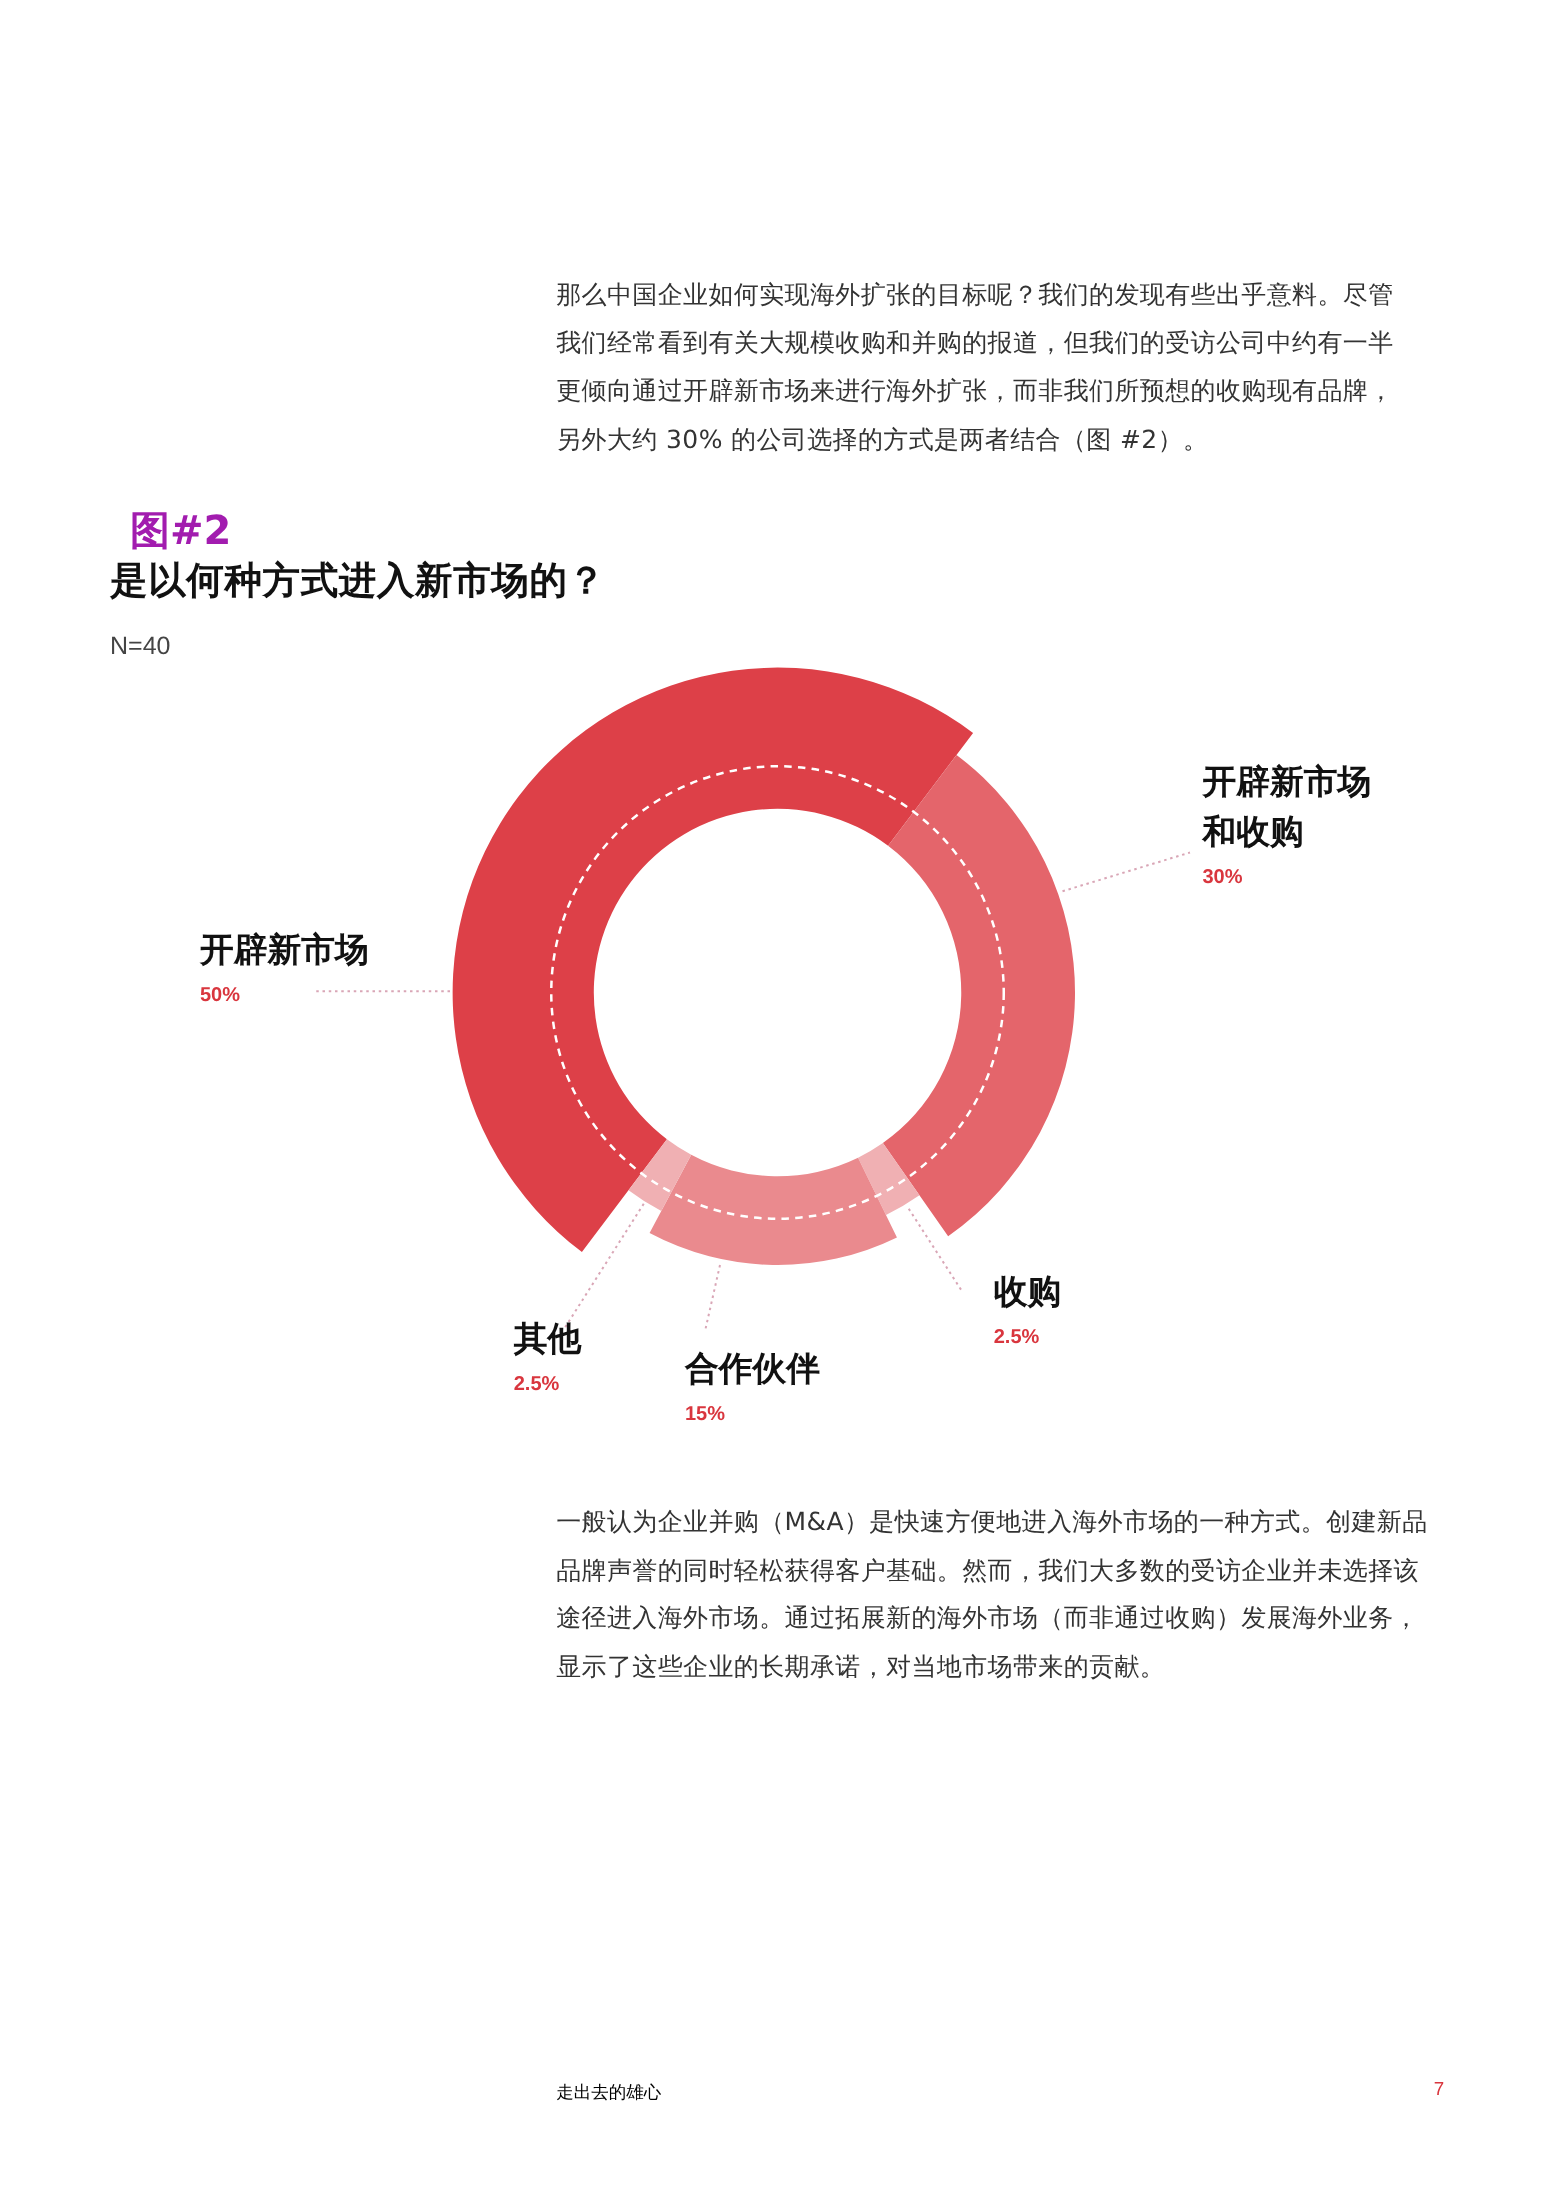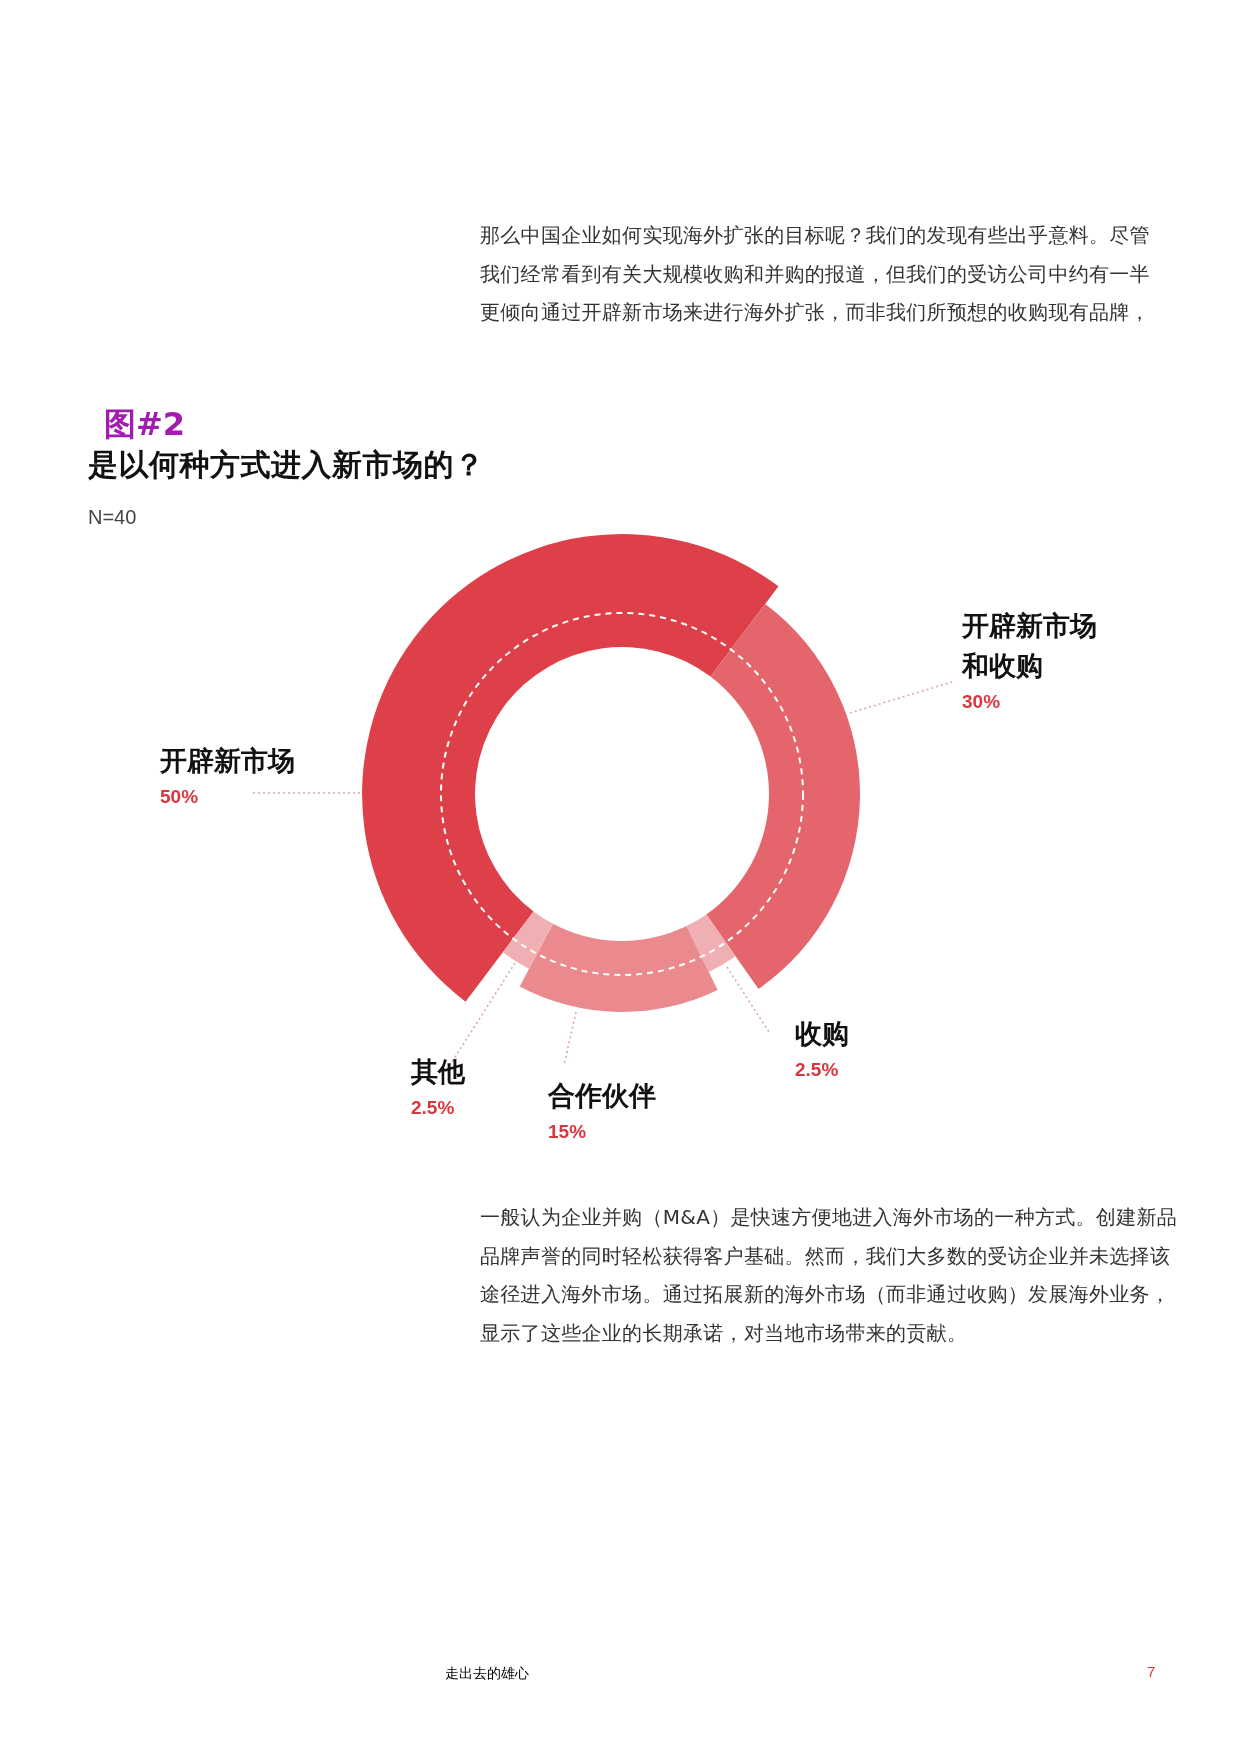--- a/index.html
+++ b/index.html
@@ -1,44 +1,45 @@
 <!DOCTYPE html>
 <html><head>
 <meta charset="utf-8">
 <style>
   html, body { margin: 0; padding: 0; background: #ffffff; }
   body { width: 1240px; height: 1754px; position: relative; overflow: hidden;
          font-family: "DejaVu Sans", "Liberation Sans", sans-serif; color: #222; }
   .para { position: absolute; left: 445px; width: 716px; font-size: 20px; line-height: 38.5px;
           color: #333; letter-spacing: 0.3px; margin: 0; text-align: justify; }
-  .para .line { display: block; white-space: nowrap; margin-left: 35px; }
+  .para .line { display: block; white-space: nowrap; }
   #para-1 { top: 216px; }
   #para-2 { top: 1198px; }
   .fig-num { position: absolute; left: 104px; top: 405px; font-size: 32px; font-weight: bold; color: #a21caf; margin: 0; line-height: 38px; }
   .fig-title { position: absolute; left: 88px; top: 446px; font-size: 30px; font-weight: bold; color: #111; margin: 0; line-height: 38px; letter-spacing: 0.5px; }
   .sample { position: absolute; left: 88px; top: 506px; font-size: 20px; color: #444; font-family: "Liberation Sans", sans-serif; }
   svg#donut { position: absolute; left: 0; top: 0; }
   .lbl { position: absolute; }
   .lbl .name { font-size: 27px; font-weight: bold; color: #111; line-height: 40px; display: block; white-space: nowrap; }
-  .lbl .pct { font-size: 19px; font-weight: bold; color: #d9363e; line-height: 32px; display: block; font-family: "Liberation Sans", sans-serif; }
+  .lbl .pct { font-size: 16px; font-weight: bold; color: #d9363e; line-height: 32px; display: block; font-family: "Liberation Sans", sans-serif; }
   #lbl-0 { left: 160px; top: 741px; }
   #lbl-1 { left: 962px; top: 606px; }
   #lbl-2 { left: 795px; top: 1014px; }
   #lbl-3 { left: 520px; top: 1076px; margin-left: 28px; }
   #lbl-4 { left: 363px; top: 1052px; margin-left: 48px; }
   .footer-title { position: absolute; left: 445px; top: 1665px; font-size: 14px; color: #000000; }
   .page-num { position: absolute; left: 1147px; top: 1663px; font-size: 15px; color: #d9363e; font-family: "Liberation Sans", sans-serif; }
 </style>
 </head>
 <body>
 
 <p class="para" id="para-1">
   <span class="line">那么中国企业如何实现海外扩张的目标呢？我们的发现有些出乎意料。尽管</span>
   <span class="line">我们经常看到有关大规模收购和并购的报道，但我们的受访公司中约有一半</span>
   <span class="line">更倾向通过开辟新市场来进行海外扩张，而非我们所预想的收购现有品牌，</span>
+  <span class="line">另外大约 30% 的公司选择的方式是两者结合（图 #2）。</span>
 </p>
 
 <h2 class="fig-num">图#2</h2>
 <h1 class="fig-title">是以何种方式进入新市场的？</h1>
 <div class="sample">N=40</div>
 
 <svg id="donut" width="1240" height="1200" viewBox="0 0 1240 1200">
   <g id="segments">
       <path d="M465.5280939804674,1001.6452326122961 A260,260 0 0 1 778.4719060195325,586.3547673877038 L710.466808403351,676.6005800230479 A147,147 0 0 0 533.5331915966489,911.399419976952 Z" fill="#dd4048"></path>
       <path d="M765.2319755101873,603.9247486087443 A238,238 0 0 1 758.511191851549,988.9581865407799 L706.3157361436038,914.4153505104817 A147,147 0 0 0 710.466808403351,676.6005800230479 Z" fill="#e4656b"></path>

